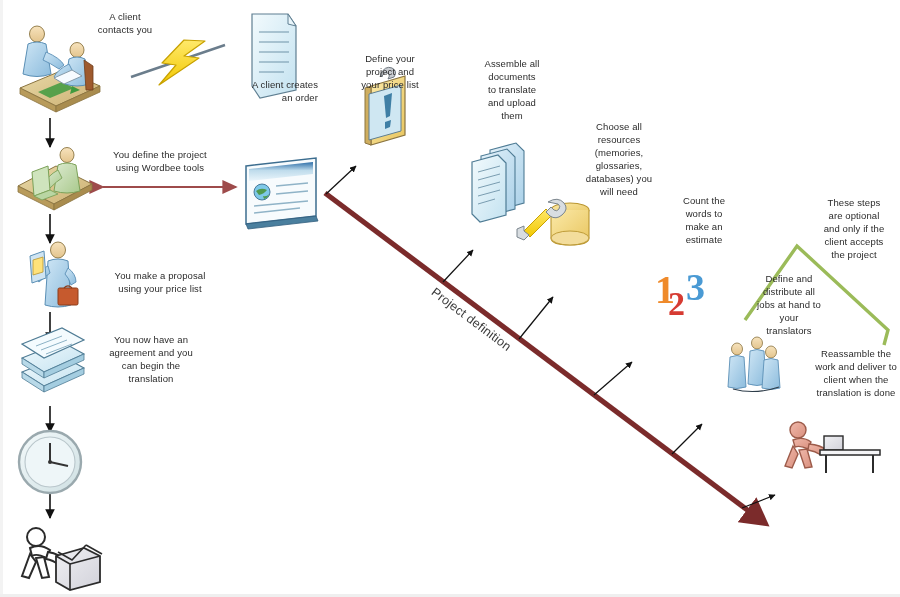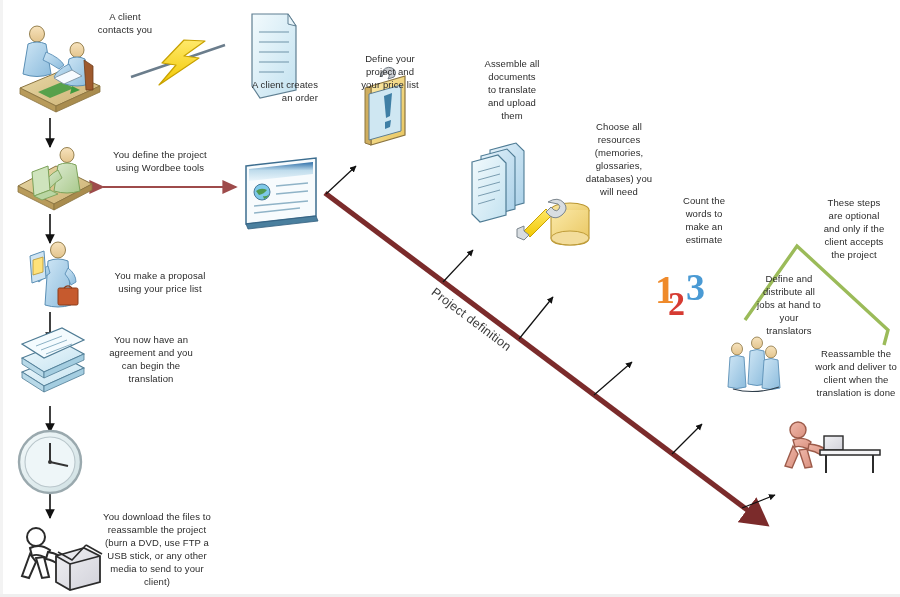--- a/index.html
+++ b/index.html
@@ -315,21 +315,20 @@
 
   <div class="lbl" style="left:232px; top:78px; width:86px;text-align:right;">A client creates<br>an order</div>
 
   <div class="lbl" style="left:101px; top:148px; width:118px;text-align:center;">You define the project<br>using Wordbee tools</div>
 
   <div class="lbl" style="left:102px; top:249px; width:116px;margin-top:20px;">You make a proposal<br>using your price list</div>
 
   <div class="lbl" style="left:103px; top:333px; width:96px;">You now have an<br>agreement and you<br>can begin the<br>translation</div>
 
 
-  <div class="lbl" style="left:95px; top:510px; width:124px;">You download the files to<br>reassamble the project<br>(burn a DVD, use FTP a<br>USB stick, or any other<br>media to send to your<br>client)</div>
 
   <div class="lbl" style="left:356px; top:32px; width:68px;margin-top:20px;">Define your<br>project and<br>your price list</div>
 
   <div class="lbl" style="left:477px; top:57px; width:70px;">Assemble all<br>documents<br>to translate<br>and upload<br>them</div>
 
   <div class="lbl" style="left:577px; top:120px; width:84px;">Choose all<br>resources<br>(memories,<br>glossaries,<br>databases) you<br>will need</div>
 
   <div class="lbl" style="left:671px; top:194px; width:66px;">Count the<br>words to<br>make an<br>estimate</div>
 
   <div class="lbl" style="left:749px; top:272px; width:80px;">Define and<br>distribute all<br>jobs at hand to<br>your<br>translators</div>

